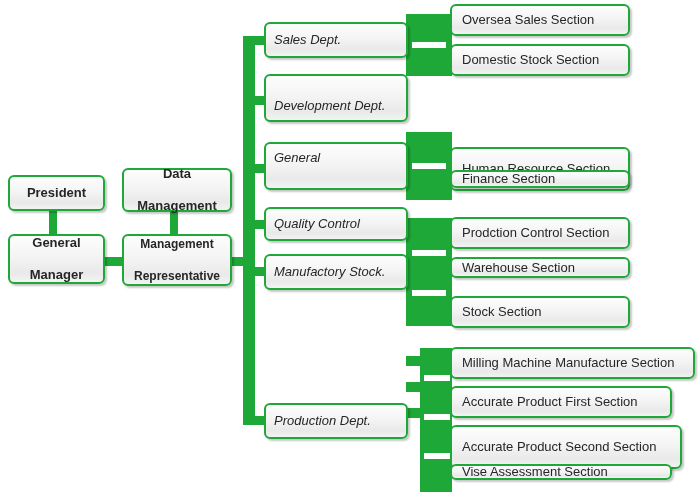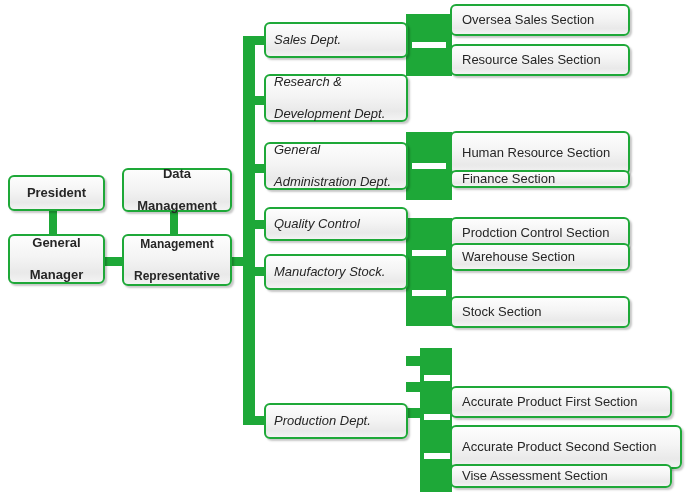--- a/index.html
+++ b/index.html
@@ -122,71 +122,73 @@
       <span>Representative</span>
     </span>
   </div>
 
   <div class="box dept" style="left:264px; top:22px; width:144px; height:36px;">
     <span>Sales Dept.</span>
   </div>
 
   <div class="box dept" style="left:264px; top:74px; width:144px; height:48px;">
     <span>
-      <span>Research &amp;</span><br>
+      <br>
       <span>Development Dept.</span>
     </span>
   </div>
 
   <div class="box dept" style="left:264px; top:142px; width:144px; height:48px;">
     <span>
       <span>General</span><br>
-      <span>Administration Dept.</span>
     </span>
   </div>
 
   <div class="box dept" style="left:264px; top:207px; width:144px; height:34px;">
     <span>Quality Control</span>
   </div>
 
   <div class="box dept" style="left:264px; top:254px; width:144px; height:36px;">
     <span>Manufactory Stock.</span>
   </div>
 
   <div class="box dept" style="left:264px; top:403px; width:144px; height:36px;">
     <span>Production Dept.</span>
   </div>
 
   <div class="box section" style="left:450px; top:4px; width:180px; height:32px;">
     <span>Oversea Sales Section</span>
   </div>
   <div class="box section" style="left:450px; top:44px; width:180px; height:32px;">
-    <span>Resource Sales Section</span>
+    <span>Domestic Stock Section</span>
   </div>
 
-  <div class="box section" style="left:450px; top:131px; width:180px; height:44px;">
+  <div class="box section" style="left:450px; top:147px; width:180px; height:44px;">
     <span>Human Resource Section</span>
   </div>
   <div class="box section" style="left:450px; top:170px; width:180px; height:18px;">
     <span>Finance Section</span>
   </div>
 
   <div class="box section" style="left:450px; top:217px; width:180px; height:32px;">
     <span>Prodction Control Section</span>
   </div>
-  <div class="box section" style="left:450px; top:243px; width:180px; height:28px;">
+  <div class="box section" style="left:450px; top:257px; width:180px; height:21px;">
     <span>Warehouse Section</span>
   </div>
   <div class="box section" style="left:450px; top:296px; width:180px; height:32px;">
     <span>Stock Section</span>
   </div>
 
+  <div class="box section" style="left:450px; top:347px; width:245px; height:32px;">
+    <span>Milling Machine Manufacture Section</span>
+  </div>
   <div class="box section" style="left:450px; top:386px; width:222px; height:32px;">
     <span>Accurate Product First Section</span>
   </div>
   <div class="box section" style="left:450px; top:425px; width:232px; height:44px;">
     <span>Accurate Product Second Section</span>
   </div>
-  <div class="box section" style="left:450px; top:464px; width:222px; height:24px;">
+  <div class="box section" style="left:450px; top:464px; width:222px; height:16px;">
     <span>Vise Assessment Section</span>
   </div>
 
 </div>
 
 </body></html>

